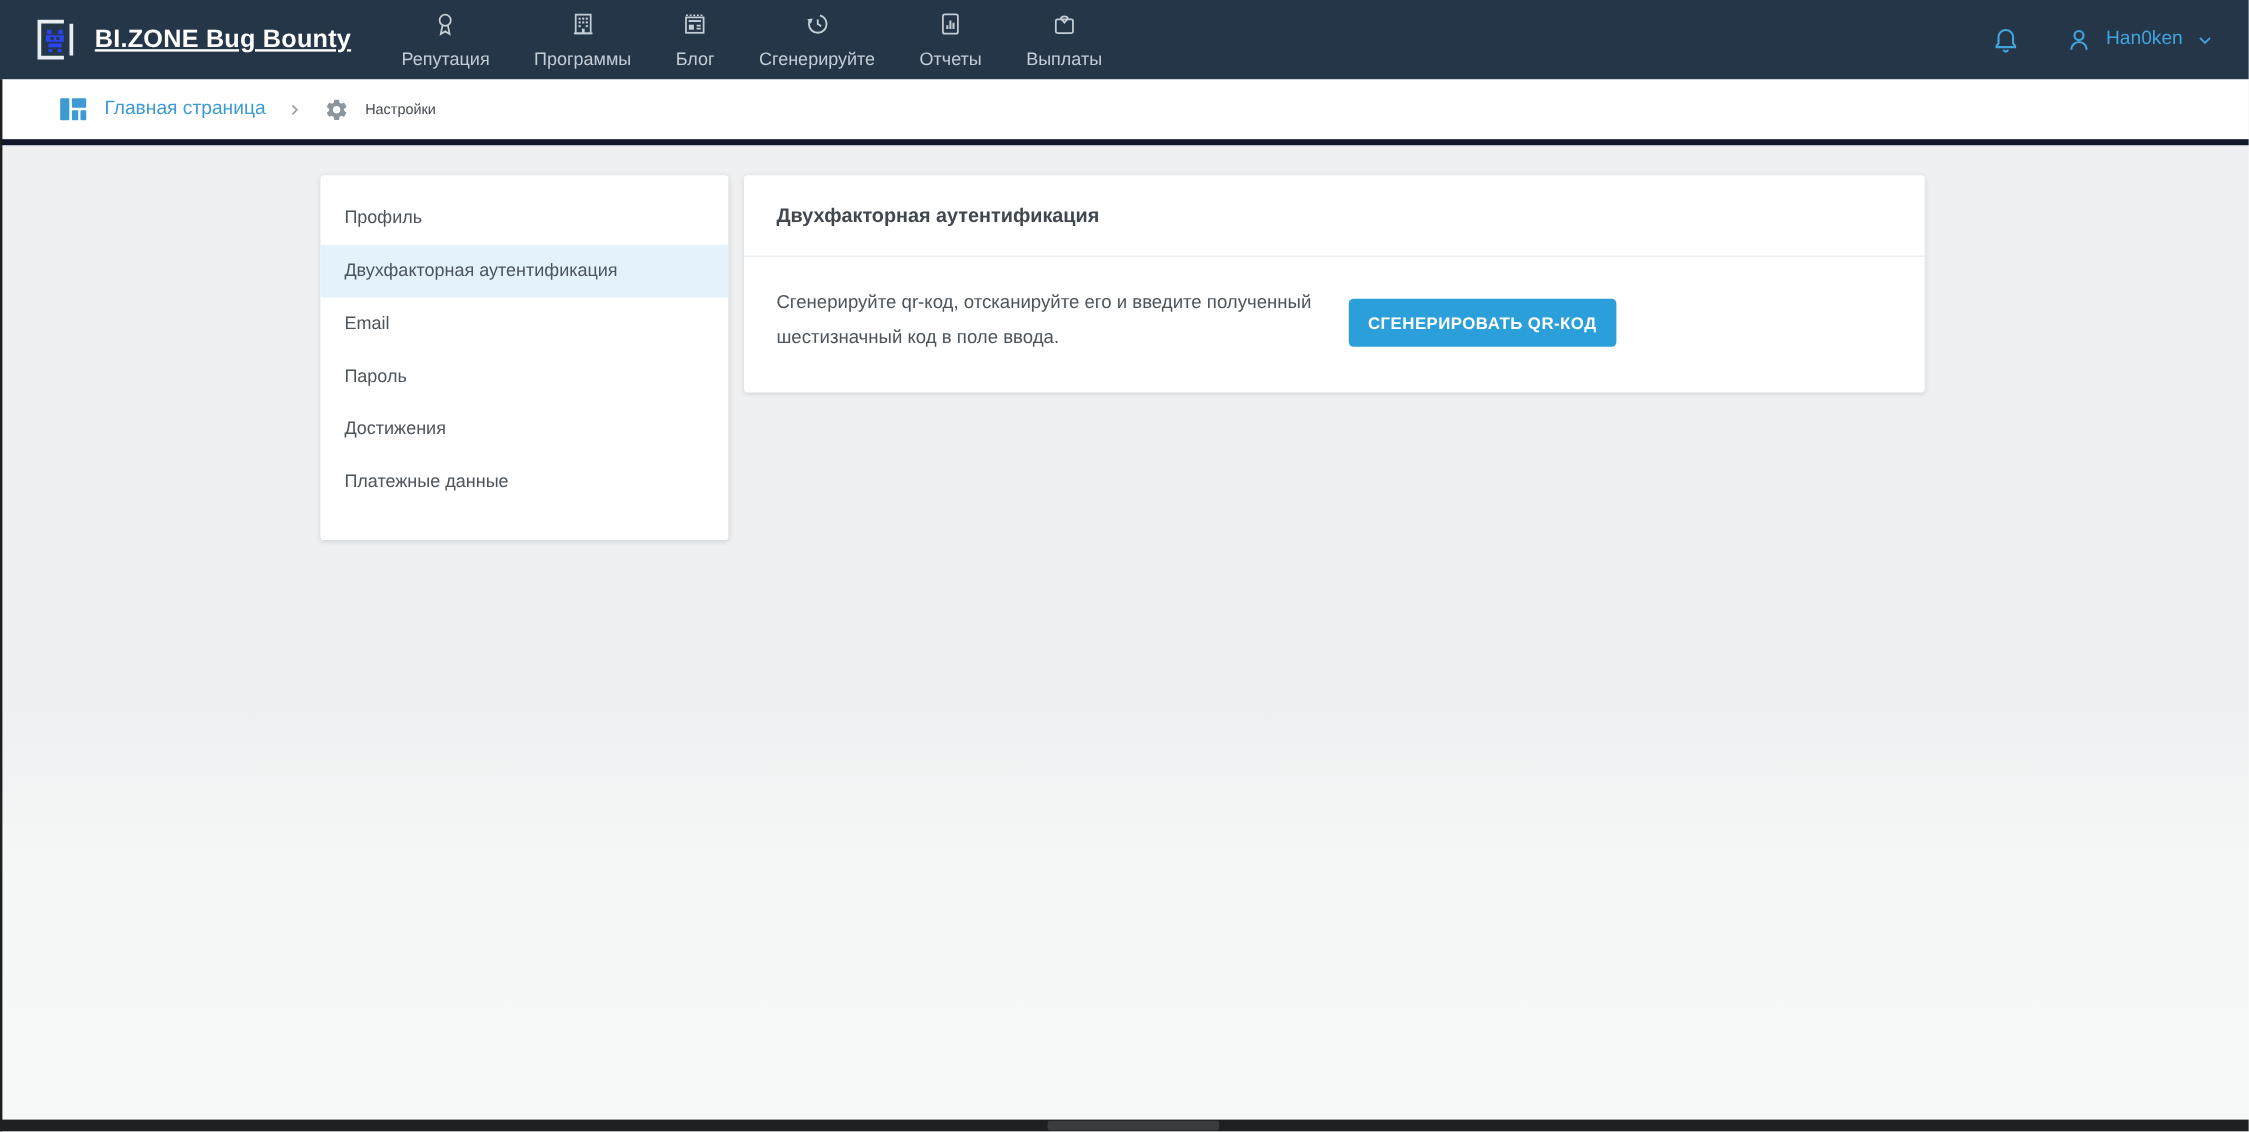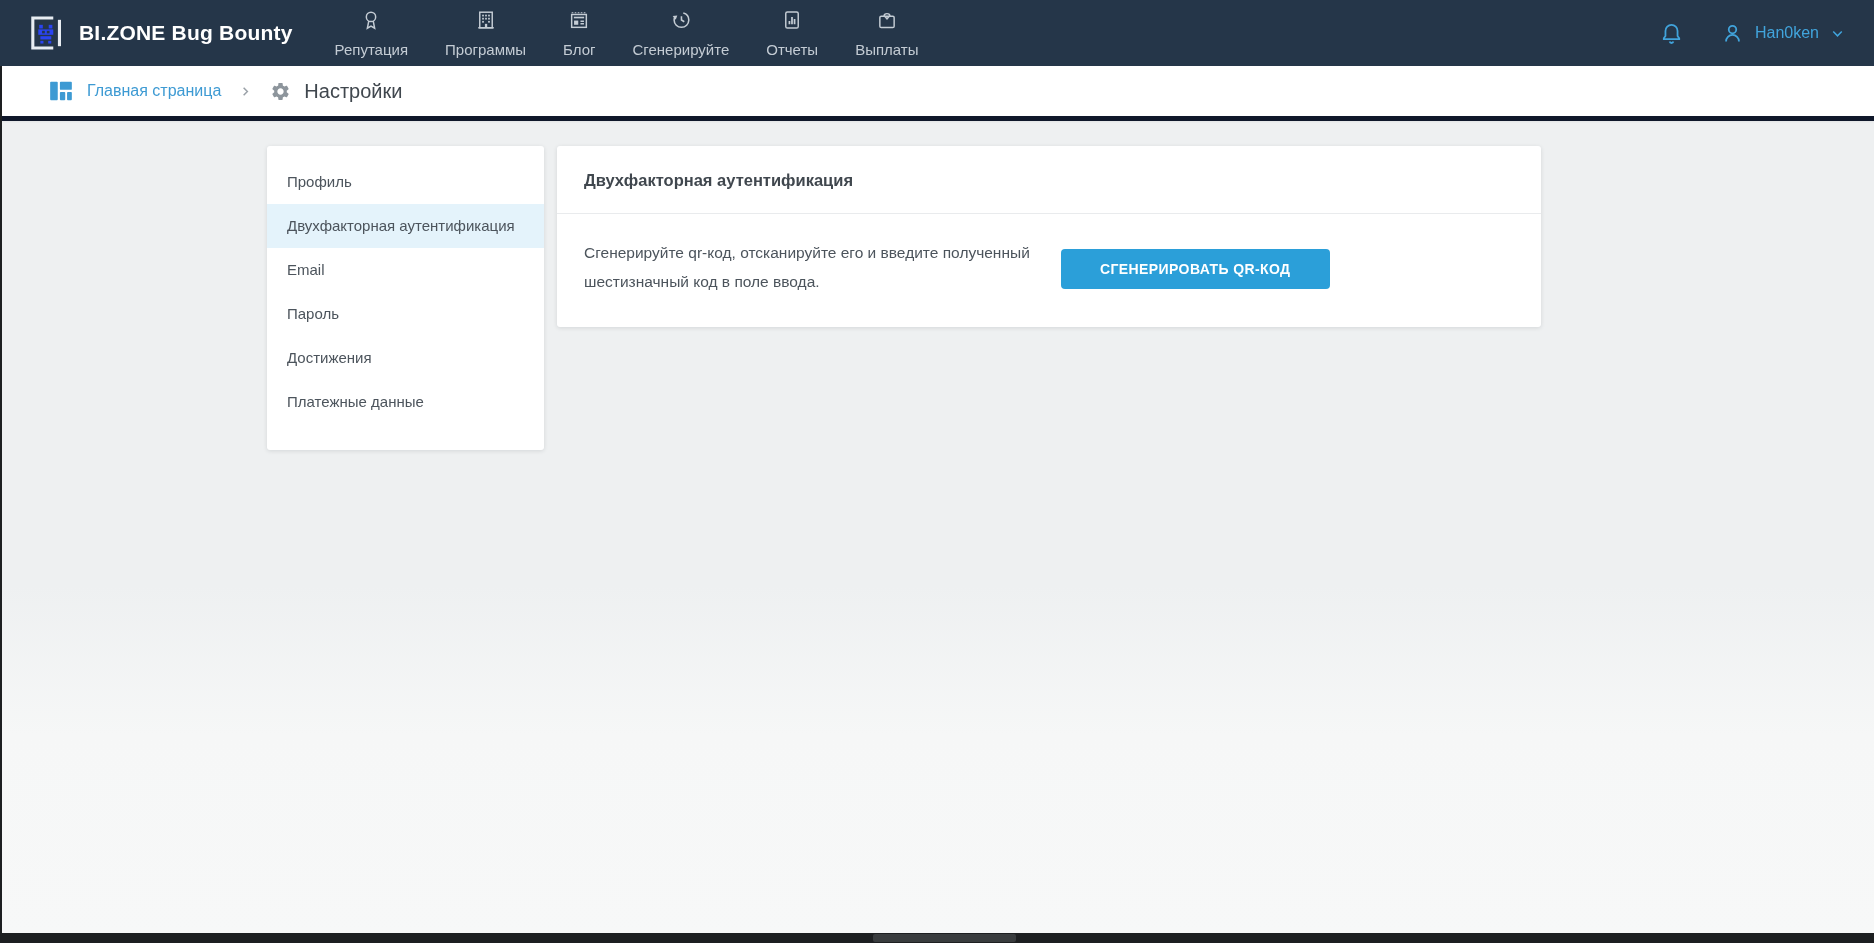--- a/index.html
+++ b/index.html
@@ -11,48 +11,48 @@
   *{box-sizing:border-box;}
   html,body{margin:0;padding:0;}
   body{
     width:1874px;height:943px;overflow:hidden;position:relative;
     font-family:"Liberation Sans","DejaVu Sans",sans-serif;
     background:linear-gradient(var(--page-bg) 0%,var(--page-bg) 62%,#f6f7f7 78%,#f7f8f8 100%);
   }
   
   .topnav{height:66px;background:var(--navbar-bg);display:flex;align-items:center;padding:0 28px 0 26px;position:relative;z-index:5;}
   .brand{display:flex;align-items:center;gap:13px;cursor:pointer;}
-  .brand-title{color:#ffffff;font-size:21px;font-weight:bold;letter-spacing:.2px;white-space:nowrap;}
+  .brand-title{color:#ffffff;font-size:21px;font-weight:bold;letter-spacing:.2px;white-space:nowrap;text-decoration:underline;}
   .nav-menu{display:flex;align-items:center;gap:37px;margin-left:42px;}
   .nav-item{display:flex;align-items:center;gap:10px;color:var(--navbar-text);font-size:15px;cursor:pointer;text-decoration:none;white-space:nowrap;flex-direction:column;}
   .nav-item svg{display:block;}
   .nav-right{margin-left:auto;display:flex;align-items:center;gap:36px;}
   .icon-btn{color:var(--accent-blue);cursor:pointer;display:flex;align-items:center;}
   .user-menu{display:flex;align-items:center;gap:10px;color:var(--accent-blue);cursor:pointer;}
   .username{font-size:16px;color:var(--accent-blue);}
   
   .crumb-bar{height:55px;background:#ffffff;border-bottom:5px solid #0f172a;box-shadow:0 1px 2px rgba(0,0,0,.05);display:flex;align-items:center;padding-left:48px;gap:13px;position:relative;z-index:4;}
   .crumb-link{color:var(--link-blue);font-size:16px;text-decoration:none;cursor:pointer;}
   .crumb-sep{color:#9aa1a8;display:flex;align-items:center;margin:0 4px;}
-  .crumb-current{color:var(--text-dark);font-size:20px;}
+  .crumb-current{color:var(--text-dark);font-size:12px;}
   .crumb-ic{display:flex;align-items:center;color:var(--link-blue);}
   .gear{display:flex;align-items:center;color:#8d959c;}
   
   .content{display:flex;align-items:flex-start;gap:13px;padding:25px 0 0 267px;}
   .card{background:var(--card-bg);border-radius:3px;box-shadow:0 1px 4px rgba(35,45,55,.13);}
-  .side-card{width:277px;padding:14px 0 26px 0;}
+  .side-card{width:340px;padding:14px 0 26px 0;}
   .side-item{height:44px;line-height:44px;padding:0 20px;font-size:15px;color:var(--text-body);cursor:pointer;white-space:nowrap;overflow:hidden;}
   .side-item.active{background:var(--active-item-bg);}
   .main-card{width:984px;}
   .card-title{margin:0;padding:25px 27px 23px 27px;font-size:16.5px;font-weight:bold;color:var(--text-dark);border-bottom:1px solid var(--divider);}
   .card-body{padding:25px 27px 31px 27px;display:flex;align-items:center;}
   .desc{width:455px;margin:0;font-size:15.5px;line-height:1.85;color:var(--text-body);}
   .btn-primary{
     margin-left:22px;margin-top:2px;background:var(--button-bg);color:#ffffff;border:none;border-radius:4px;
-    padding:12px 39px;font-size:14px;font-weight:bold;letter-spacing:.4px;cursor:pointer;
+    padding:12px 16px;font-size:14px;font-weight:bold;letter-spacing:.4px;cursor:pointer;
     font-family:"Liberation Sans","DejaVu Sans",sans-serif;white-space:nowrap;
   }
   
   .left-edge{position:absolute;left:0;top:66px;bottom:0;width:2px;background:var(--scrollbar-bg);z-index:10;}
   .h-scrollbar{position:absolute;left:0;right:0;bottom:0;height:10px;background:var(--scrollbar-bg);z-index:10;cursor:pointer;}
   .h-scrollbar .thumb{position:absolute;left:873px;width:143px;top:1px;bottom:1px;background:var(--scrollbar-thumb);border-radius:2px;cursor:grab;}
 </style>
 </head>
 <body>
 

